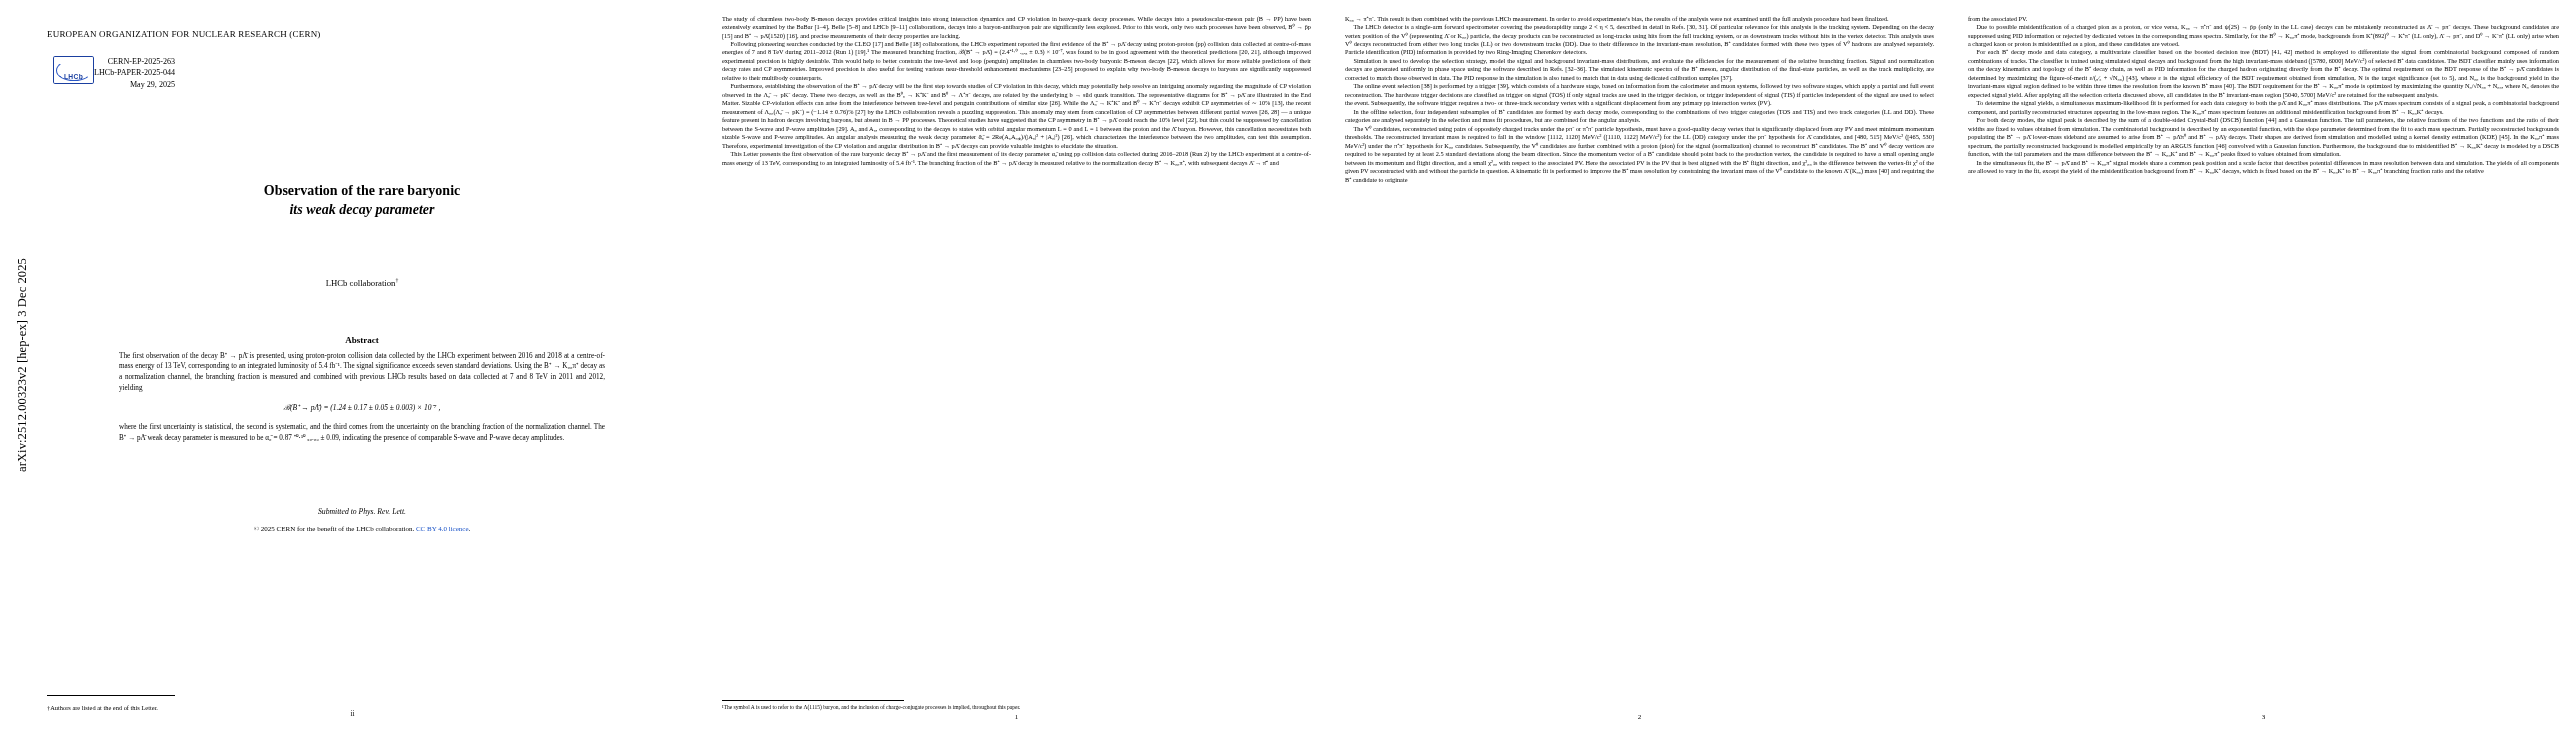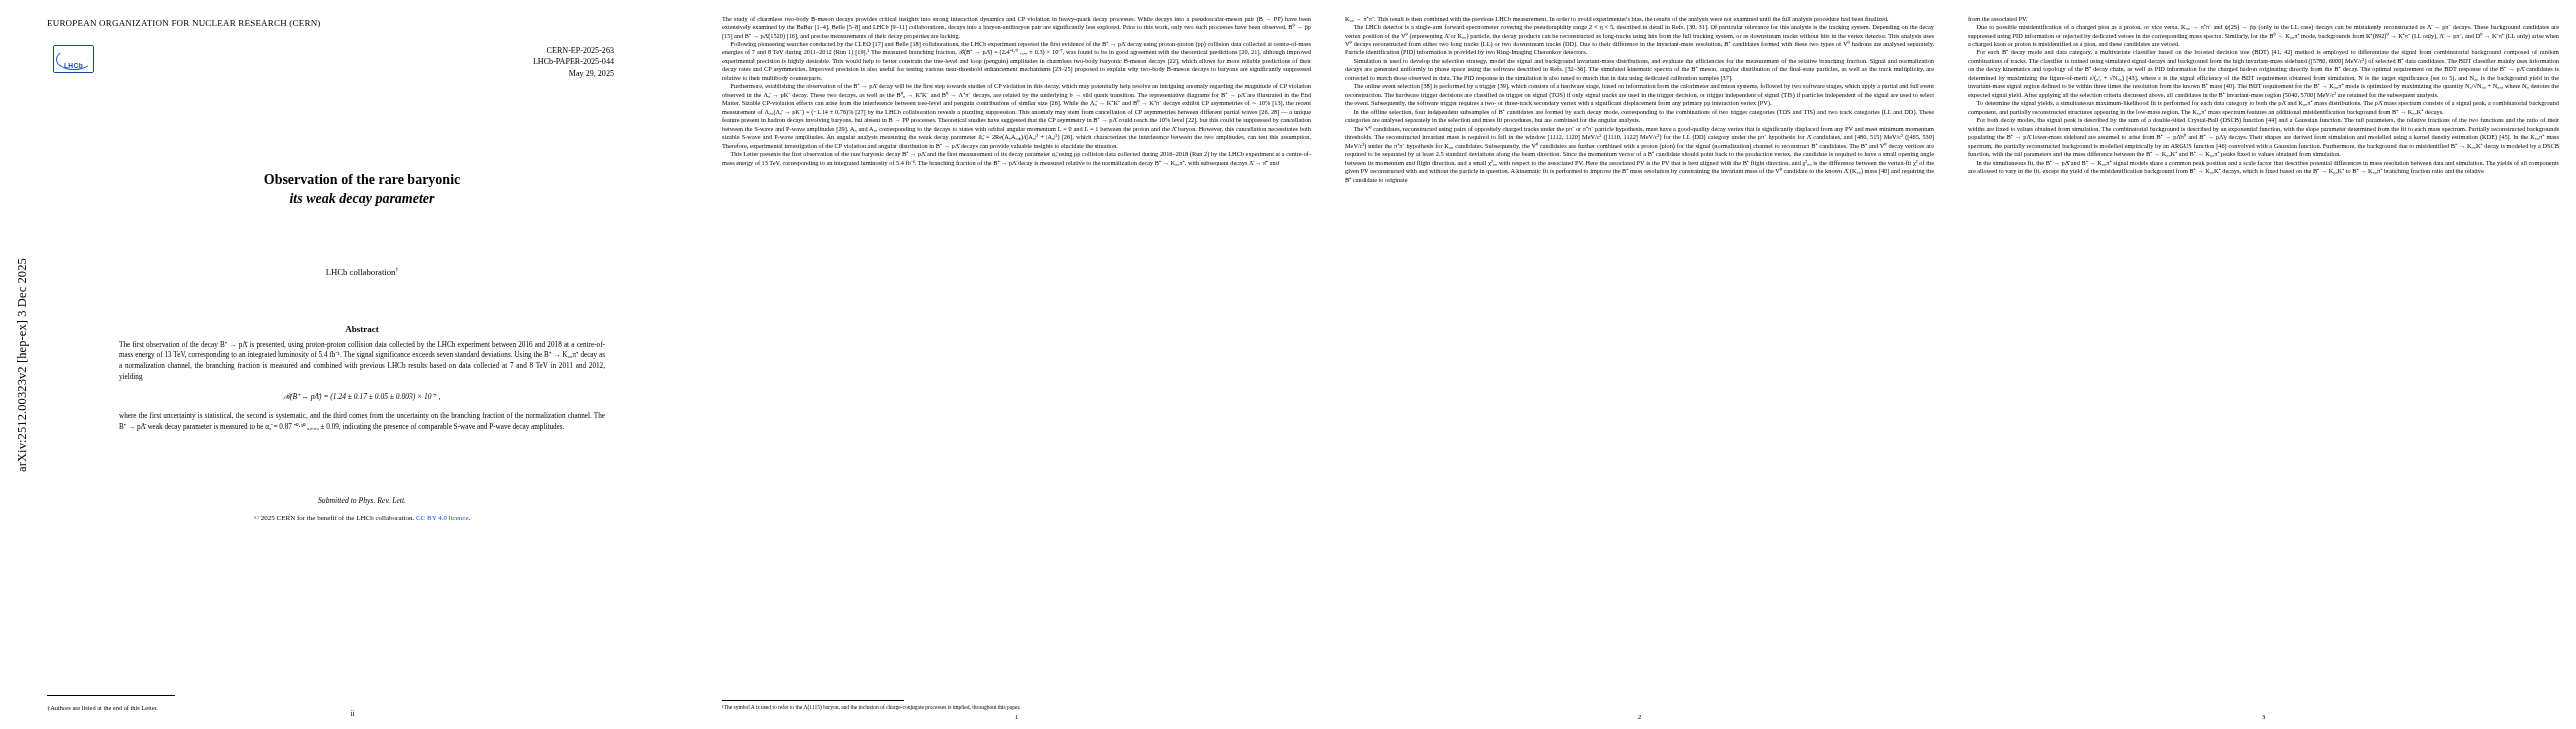--- a/index.html
+++ b/index.html
@@ -54,28 +54,27 @@
   }
 
   
   .col-title {
     width: 705px;
     padding: 16px 28px 0 47px;
   }
   .cern-head {
     font-size: 9px;
     letter-spacing: 0.2px;
-    margin-top: 2px;
+    margin-top: 13px;
     margin-bottom: 17px;
     font-variant: small-caps;
   }
   .logo-row {
     display: flex;
     align-items: flex-start;
-    justify-content: space-between;
     margin-top: 16px;
   }
   .lhcb-logo {
     width: 39px;
     height: 25.5px;
     border: 1px solid #1a3fa0;
     border-radius: 1.8px;
     position: relative;
     background: #ffffff;
     overflow: hidden;

